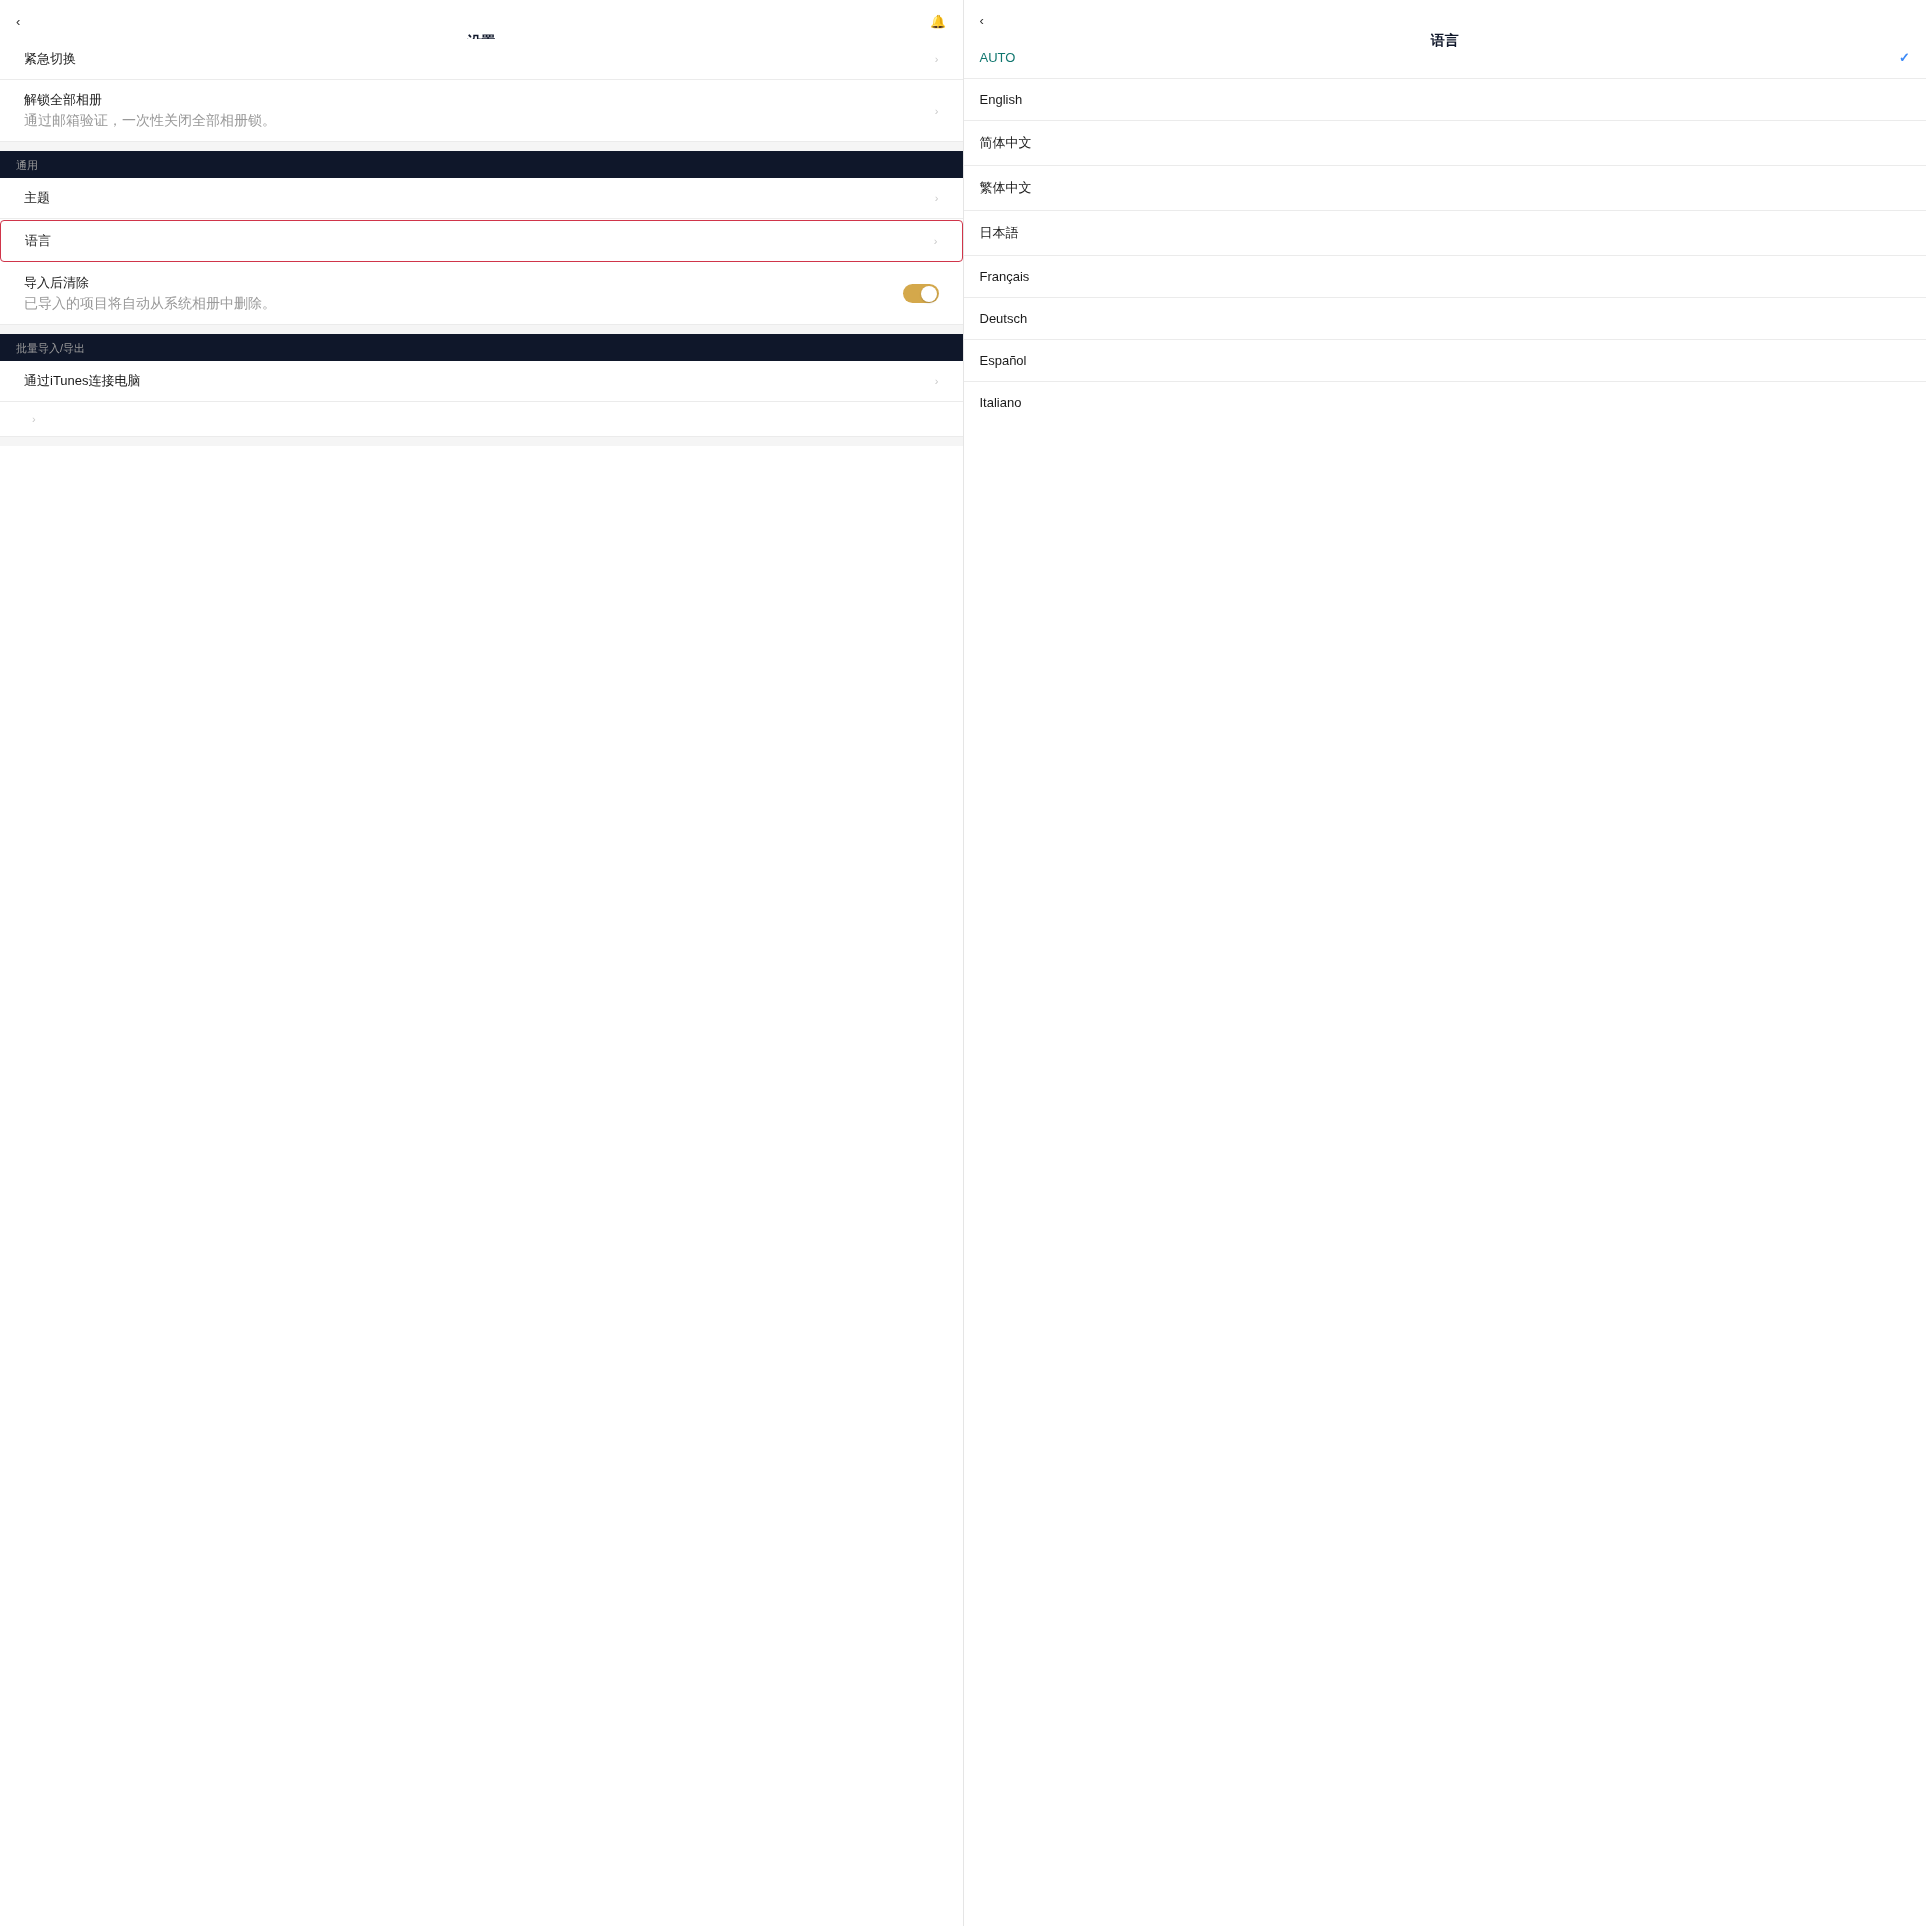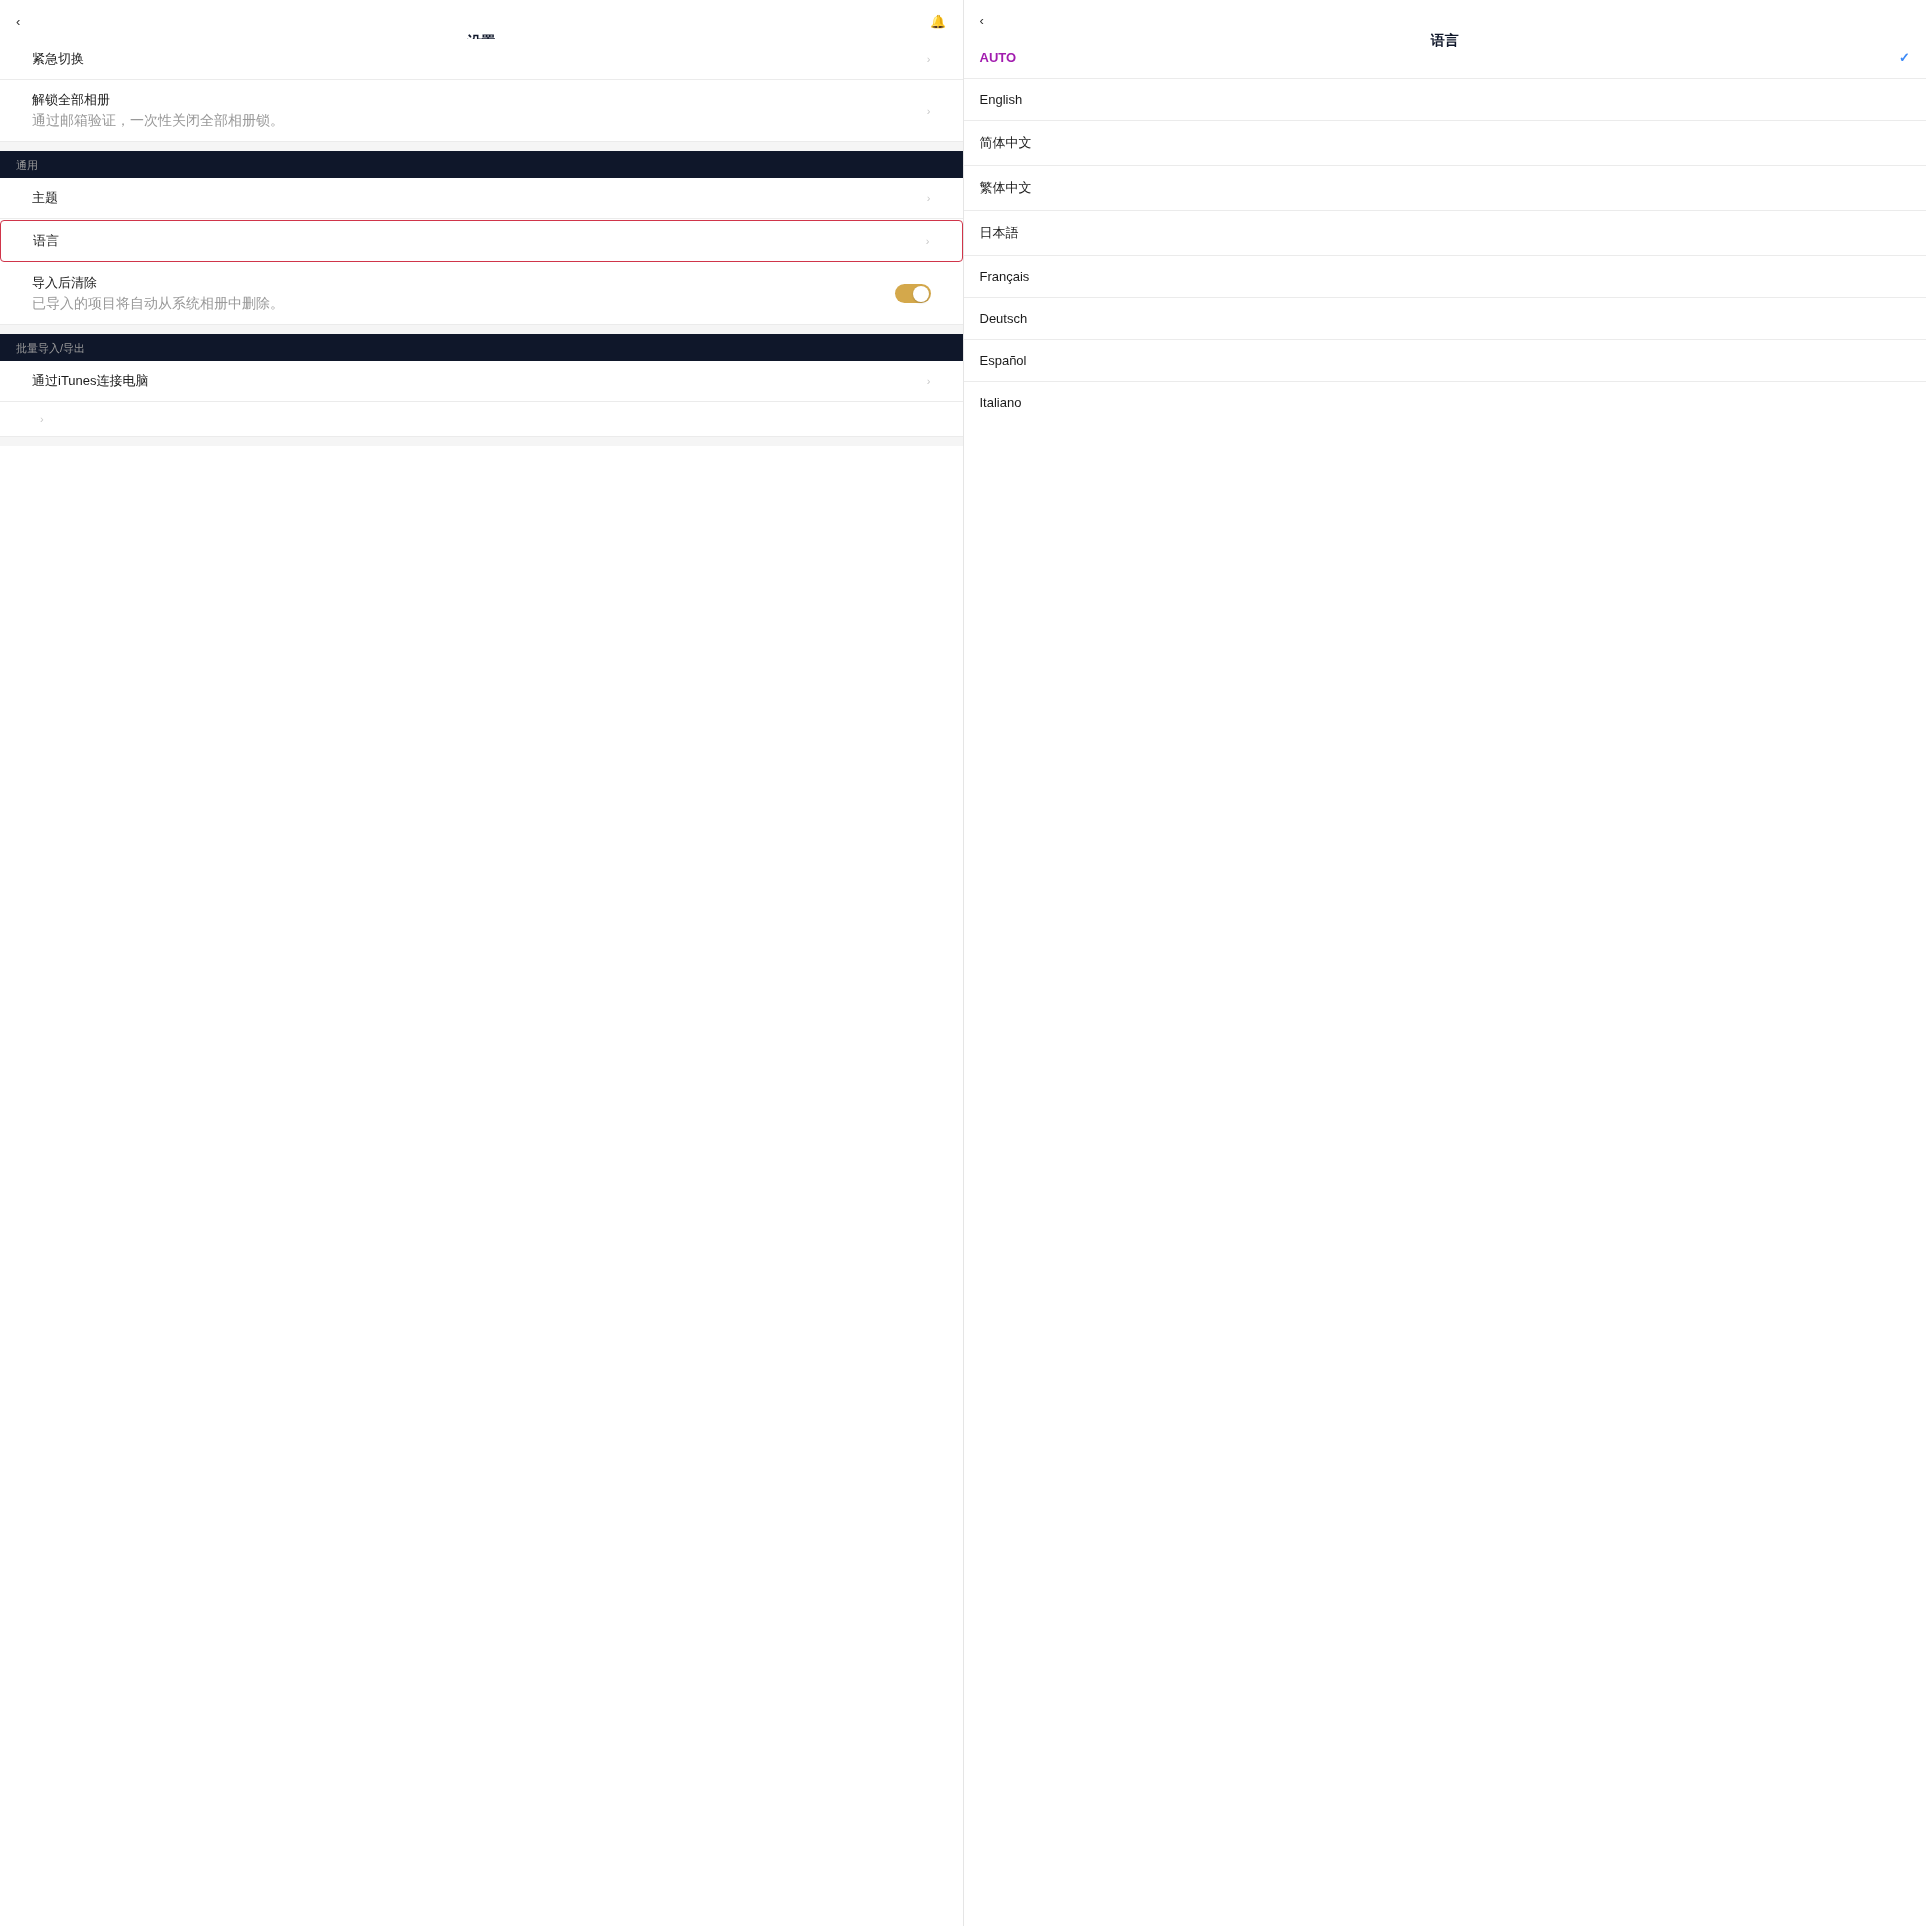--- a/index.html
+++ b/index.html
@@ -63,21 +63,21 @@
       font-size: 11px;
       color: #999;
       background: #0f172a;
     }
 
     
     .list-item {
       display: flex;
       align-items: center;
       justify-content: space-between;
-      padding: 11px 32px;
+      padding: 11px 24px;
       border-bottom: 0.5px solid #ebebeb;
       background: #fff;
       cursor: pointer;
       position: relative;
     }
 
     .list-item:last-child {
       border-bottom: none;
     }
 
@@ -143,22 +143,21 @@
     .language-item:last-child {
       border-bottom: none;
     }
 
     .language-item-text {
       font-size: 13px;
       color: #1a1a1a;
     }
 
     .language-item-text.auto {
-      color: #a21caf;
-      font-weight: bold;
+      color: #0f766e;
     }
 
     .check-icon {
       color: #3d8af7;
       font-size: 13px;
       font-weight: bold;
     }
 
     
     .section-gap {

